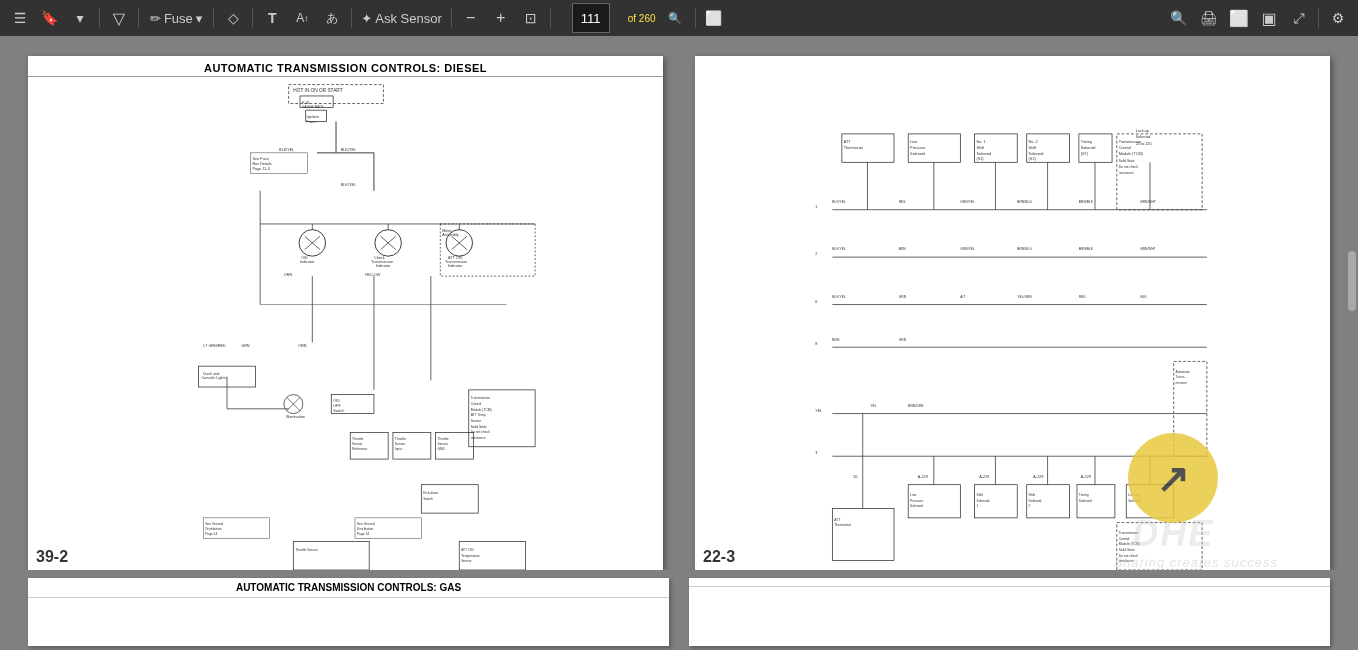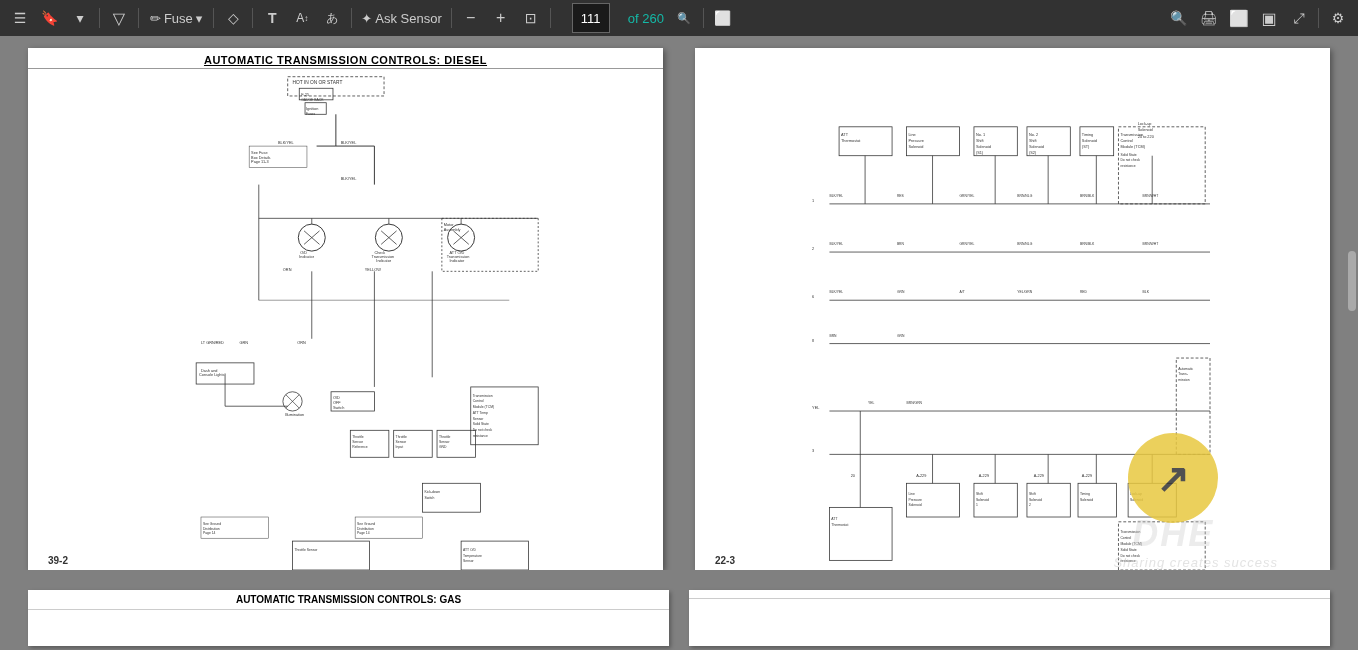--- a/index.html
+++ b/index.html
@@ -59,22 +59,22 @@
       height: 30px;
       background: #1a1a1a;
       border: 1px solid #666;
       border-radius: 0;
       color: #fff;
       text-align: center;
       font-size: 13px;
       margin: 0 16px;
     }
     .tb-of {
-      color: #14b8a6;
-      font-size: 13px;
+      color: #fde047;
+      font-size: 10px;
       margin-right: 4px;
     }
     .spacer { flex: 1; }
     .tb-right {
       display: flex;
       align-items: center;
       gap: 2px;
     }
 
     
@@ -84,24 +84,23 @@
       background: #808080;
       display: flex;
       flex-direction: column;
       position: relative;
     }
 
     
     #pages-row {
       display: flex;
       gap: 16px;
-      padding: 12px 20px 0 20px;
+      padding: 20px 20px 0 20px;
       flex: 1;
       overflow: hidden;
-      text-decoration: underline;
     }
 
     .page-container {
       background: white;
       flex: 1;
       margin: 0 8px;
       display: flex;
       flex-direction: column;
       overflow: hidden;
       box-shadow: 2px 2px 6px rgba(0,0,0,0.4);
@@ -125,42 +124,42 @@
 
     
     .diagram-svg {
       width: 100%;
       height: 100%;
     }
 
     .page-number {
       position: absolute;
       bottom: 4px;
-      left: 20px;
-      font-size: 10px;
+      left: 8px;
+      font-size: 16px;
       font-weight: bold;
       color: #333;
     }
 
     
     .scroll-indicator {
       position: absolute;
       right: 0;
       top: 30%;
       width: 8px;
       height: 60px;
       background: #aaa;
       border-radius: 4px;
     }
 
     
     #bottom-row {
       display: flex;
       gap: 4px;
-      padding: 20px 20px 4px 20px;
+      padding: 8px 20px 4px 20px;
       height: 80px;
       overflow: hidden;
     }
     .bottom-page {
       background: white;
       flex: 1;
       margin: 0 8px;
       overflow: hidden;
       box-shadow: 2px 2px 4px rgba(0,0,0,0.3);
       position: relative;

